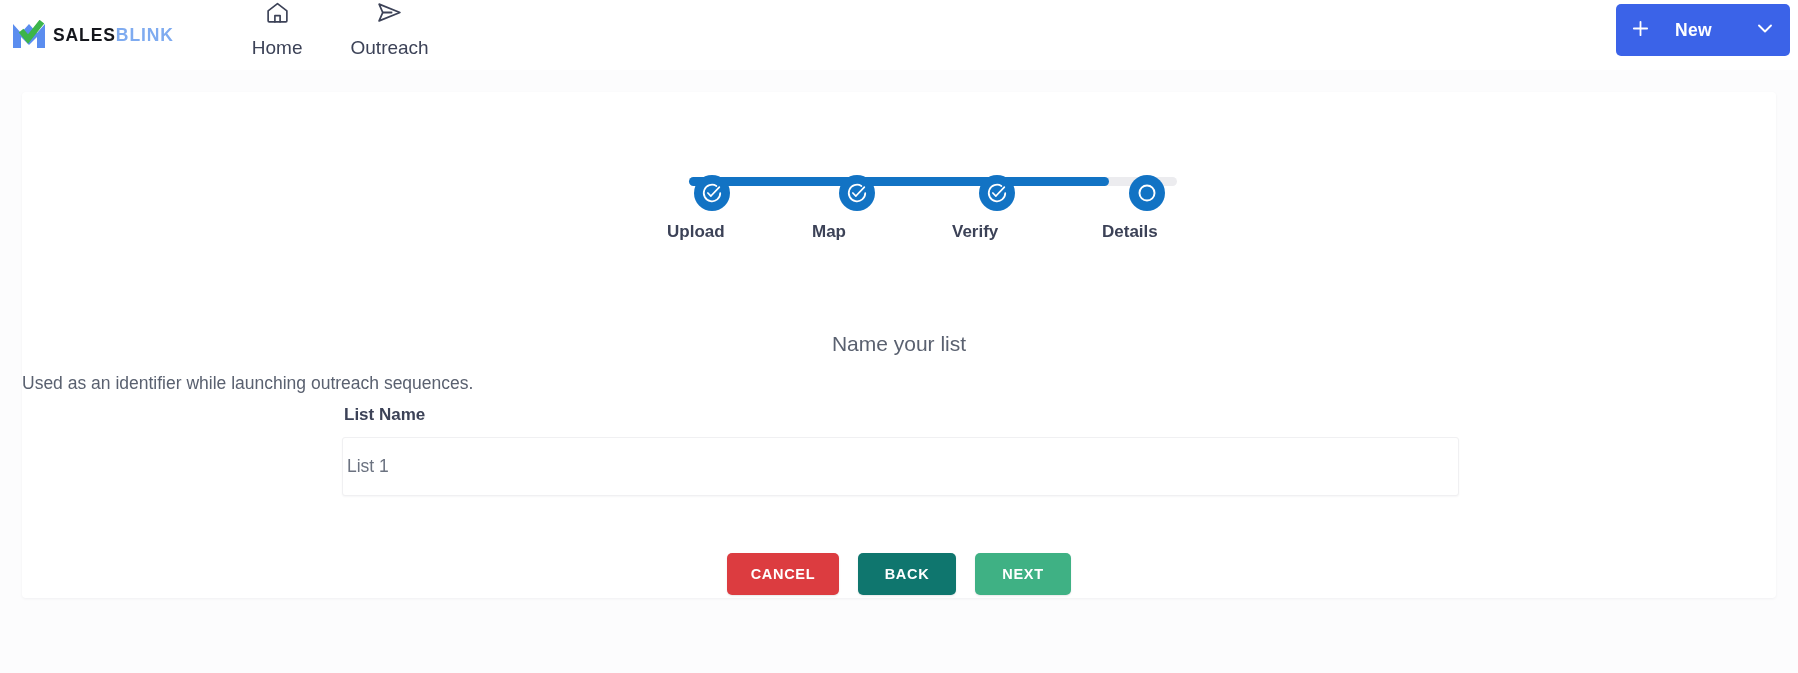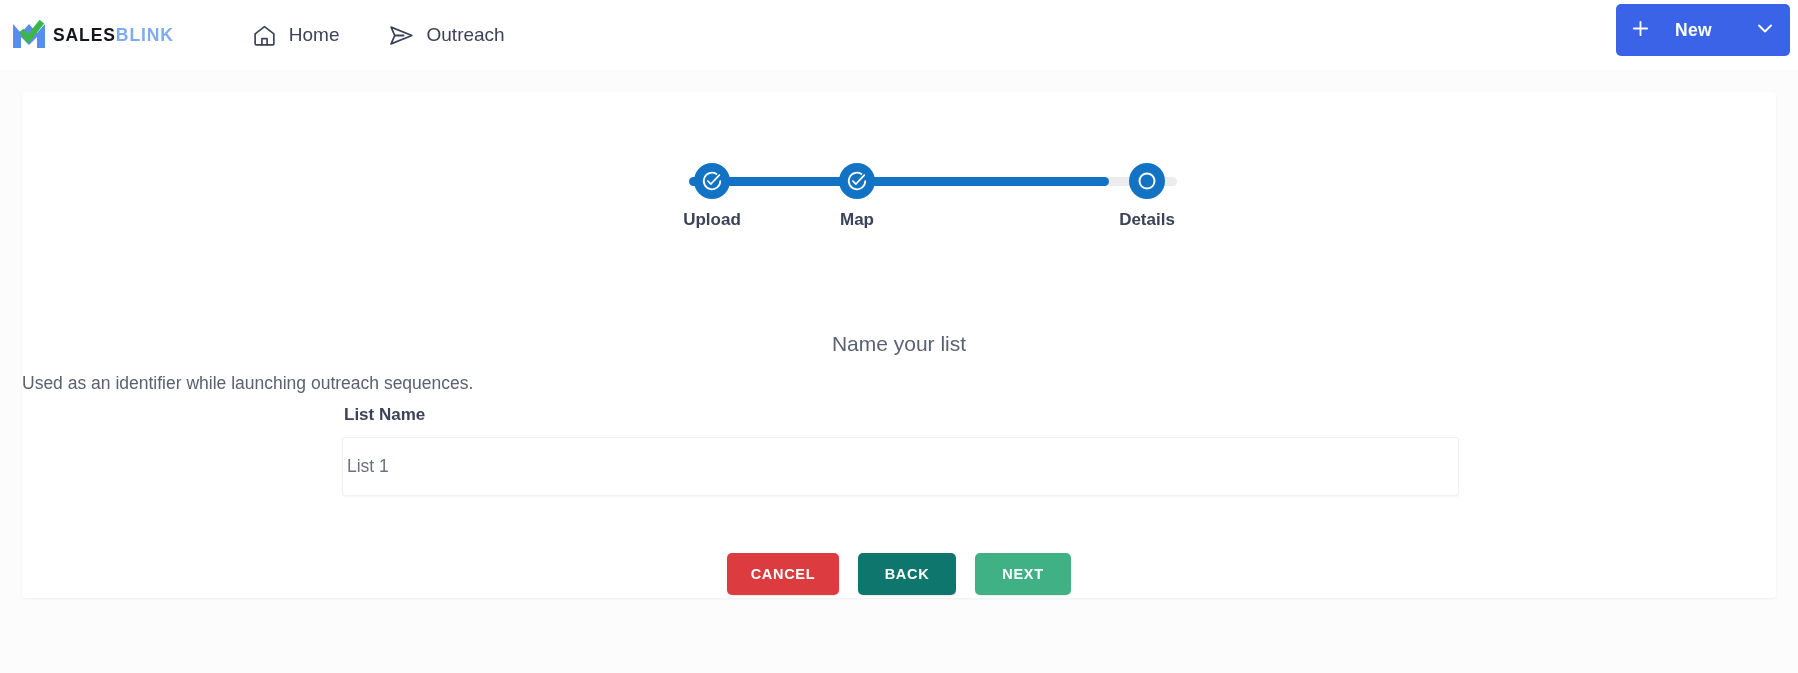--- a/index.html
+++ b/index.html
@@ -47,20 +47,21 @@
     gap: 0px;
   }
   .nav-item {
     display: flex;
     align-items: center;
     gap: 12px;
     padding: 0 24px;
     height: 70px;
     cursor: pointer;
     color: #3c4257;
+    flex-direction: column;
   }
   .nav-item svg { display: block; }
   .nav-label {
     font-size: 19px;
     color: #3c4257;
     font-weight: 400;
     white-space: nowrap;
   }
 
   .new-btn {
@@ -122,23 +123,23 @@
     position: absolute;
     top: 20px;
     left: 22px;
     width: 420px;
     height: 9px;
     background: #1273c4;
     border-radius: 5px;
   }
   .step {
     position: absolute;
-    top: 0;
+    top: 12px;
     width: 90px;
-    text-align: center;
+    text-align: left;
   }
   .step .dot {
     width: 36px; height: 36px;
     border-radius: 50%;
     background: #1273c4;
     margin: 6px auto 0;
     display: flex;
     align-items: center;
     justify-content: center;
     cursor: pointer;
@@ -308,20 +309,29 @@
     <div class="step step-1">
       <div class="dot">
         <svg width="22" height="22" viewBox="0 0 24 24" fill="none" stroke="#ffffff" stroke-width="1.9" stroke-linecap="round" stroke-linejoin="round">
           <path d="M21 12 a9 9 0 1 1-4.2-7.6"></path>
           <polyline points="7.5,12 10.8,15.3 20,5.6"></polyline>
         </svg>
       </div>
       <div class="lbl">Map</div>
     </div>
 
+    <div class="step step-2">
+      <div class="dot">
+        <svg width="22" height="22" viewBox="0 0 24 24" fill="none" stroke="#ffffff" stroke-width="1.9" stroke-linecap="round" stroke-linejoin="round">
+          <path d="M21 12 a9 9 0 1 1-4.2-7.6"></path>
+          <polyline points="7.5,12 10.8,15.3 20,5.6"></polyline>
+        </svg>
+      </div>
+      <div class="lbl">Verify</div>
+    </div>
 
     <div class="step step-3">
       <div class="dot">
         <svg width="22" height="22" viewBox="0 0 24 24" fill="none" stroke="#ffffff" stroke-width="2.1">
           <circle cx="12" cy="12" r="8.2"></circle>
         </svg>
       </div>
       <div class="lbl">Details</div>
     </div>
   </div>

